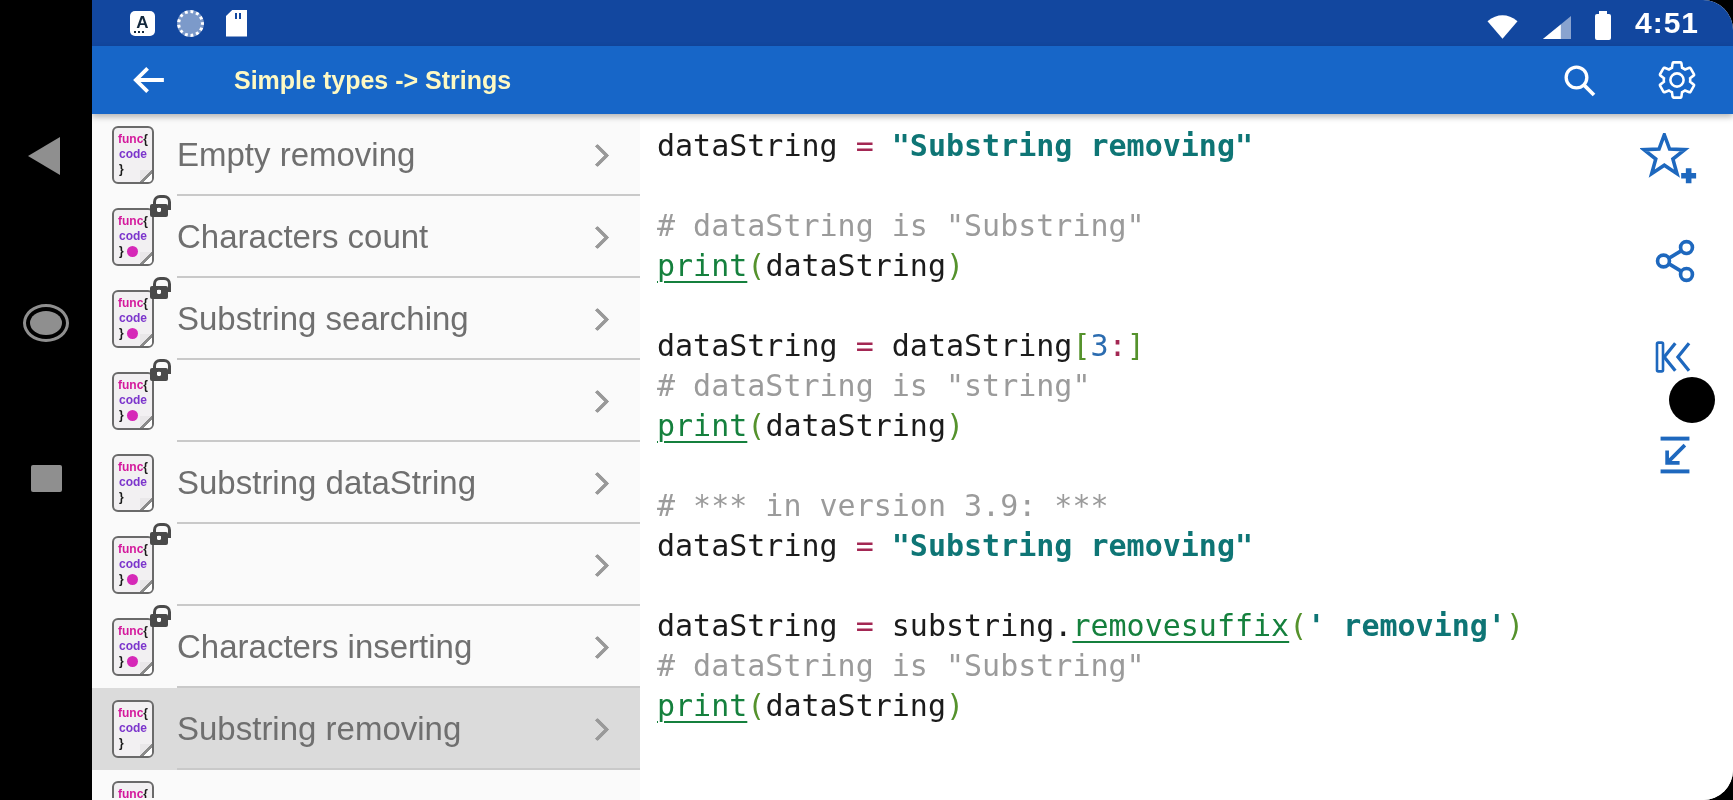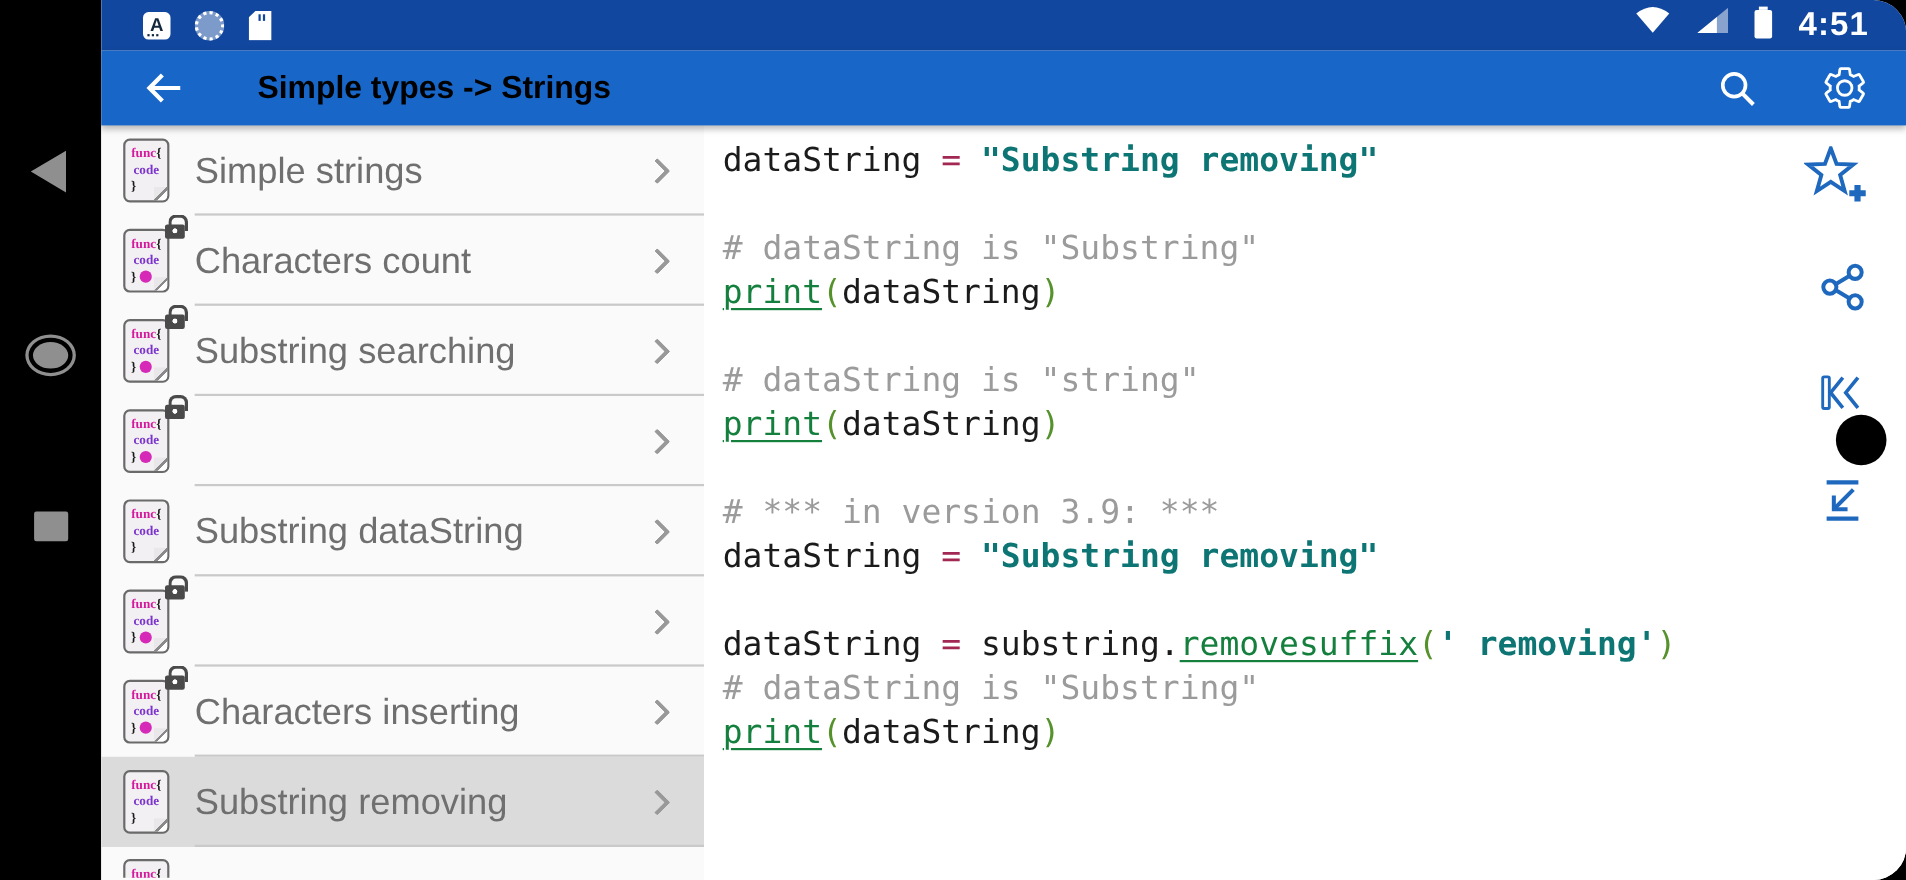--- a/index.html
+++ b/index.html
@@ -20,56 +20,56 @@
               background:#8f8f8f; border-radius:2px; cursor:pointer; }
 
   
   .screen { position:absolute; left:92px; top:0; width:1641px; height:800px;
             background:#fff; border-radius:0 30px 30px 0; overflow:hidden;
             display:flex; flex-direction:column; }
 
   
   .statusbar { height:46px; background:#12479F; flex:none; display:flex;
                align-items:center; padding:0 34px 0 38px; gap:22px; }
-  .sb-right { margin-left:auto; display:flex; align-items:flex-start; gap:24px; }
+  .sb-right { margin-left:auto; display:flex; align-items:flex-end; gap:24px; }
   .a-badge { width:25px; height:25px; background:#fff; border-radius:5px; position:relative;
              color:#13283C; font-weight:bold; font-size:17px; line-height:24px; text-align:center; }
   .a-badge::after { content:''; position:absolute; left:4px; bottom:3px; width:2px; height:2px;
              background:#13283C; box-shadow:4px 0 #13283C, 8px 0 #13283C; }
   .load-circle { width:27px; height:27px; border-radius:50%; border:3px dotted #fff;
              background:rgba(255,255,255,.45); }
   .sd-card { width:21px; height:27px; background:#fff;
              clip-path:polygon(32% 0, 100% 0, 100% 100%, 0 100%, 0 24%); position:relative; }
   .sd-card::after { content:''; position:absolute; top:3px; left:9px; width:2px; height:6px;
              background:#12479F; box-shadow:4px 0 #12479F; }
   .battery { width:16px; height:26px; background:#fff; border-radius:2px; position:relative; margin-top:3px; }
   .battery::before { content:''; position:absolute; top:-3px; left:4px; width:8px; height:3px; background:#fff; }
   .sb-time { color:#fff; font-weight:bold; font-size:30px; letter-spacing:1px; }
 
   
   .appbar { height:68px; background:#1766C8; flex:none; display:flex; align-items:center;
             padding:0 34px 0 36px; box-shadow:0 3px 6px rgba(0,0,0,.28); position:relative; z-index:5; }
-  .ab-title { color:#000000; font-weight:bold; font-size:29px; margin-left:64px; white-space:nowrap; }
+  .ab-title { color:#fef9c3; font-weight:bold; font-size:25px; margin-left:64px; white-space:nowrap; }
   .ab-back, .ab-search, .ab-gear { cursor:pointer; display:flex; }
   .ab-search { margin-left:auto; }
   .ab-gear { margin-left:56px; }
 
   
   .content { flex:1; display:flex; min-height:0; position:relative; }
 
   
   .sidebar { width:548px; flex:none; background:#FAFAFA; overflow:hidden; }
   .row { position:relative; height:82px; display:flex; align-items:center; cursor:pointer; }
   .row.sel { background:#DBDBDB; }
   .row.partial { height:28px; overflow:hidden; align-items:flex-start; }
   .row.partial .pgwrap { margin-top:11px; }
   .rowdiv { position:absolute; left:85px; right:0; bottom:0; height:2px; background:#C9C9C9; }
   .pgwrap { position:relative; margin-left:20px; width:46px; height:58px; flex:none; }
   .pg { width:42px; height:58px; background:#F2F0F2; border:2px solid #6A6A6A; border-radius:6px;
-        position:relative; font-family:Liberation Serif, serif; font-weight:bold;
+        position:relative; font-family:Liberation Sans, sans-serif; font-weight:bold;
         font-size:12px; line-height:15px; padding-top:4px; overflow:hidden; }
   .pg::after { content:''; position:absolute; right:-2px; bottom:-2px; width:14px; height:14px;
         background:linear-gradient(135deg,#e9e7e9 0 42%,#8a8a8a 42% 54%,#fff 54% 100%); }
   .pg .l1 { text-align:center; }
   .pg .l2 { text-align:center; color:#7C35CC; }
   .pg .l3 { padding-left:5px; display:flex; align-items:center; gap:3px; }
   .pg .fx { color:#D4199C; }
   .pg .bk { color:#1a1a1a; }
   .dotm { width:11px; height:11px; border-radius:50%; background:#D629B8; display:inline-block; }
   .lock { position:absolute; top:-13px; right:-10px; width:18px; height:22px; }
@@ -162,21 +162,21 @@
           <div class="row">
             <div class="pgwrap">
               <div class="pg">
                 <div class="l1"><span class="fx">func</span><span class="bk">{</span></div>
                 <div class="l2">code</div>
                 <div class="l3">
                   <span class="bk">}</span>
                 </div>
               </div>
             </div>
-            <div class="lbl">Simple strings</div>
+            <div class="lbl">Empty removing</div>
             <div class="chev"></div>
             <div class="rowdiv"></div>
           </div>
           <div class="row">
             <div class="pgwrap">
               <div class="pg">
                 <div class="l1"><span class="fx">func</span><span class="bk">{</span></div>
                 <div class="l2">code</div>
                 <div class="l3">
                   <span class="bk">}</span>
@@ -287,20 +287,21 @@
             </div>
           </div>
         </div>
       <div class="codepanel">
         <div class="code" id="code">
             <div class="cl"><span class="tk-n">dataString </span><span class="tk-o">= </span><span class="tk-s">"Substring removing"</span></div>
             <div class="cl">&nbsp;</div>
             <div class="cl"><span class="tk-c"># dataString is "Substring"</span></div>
             <div class="cl"><span class="tk-f">print</span><span class="tk-b">(</span><span class="tk-n">dataString</span><span class="tk-b">)</span></div>
             <div class="cl">&nbsp;</div>
+            <div class="cl"><span class="tk-n">dataString </span><span class="tk-o">= </span><span class="tk-n">dataString</span><span class="tk-b">[</span><span class="tk-num">3</span><span class="tk-o">:</span><span class="tk-b">]</span></div>
             <div class="cl"><span class="tk-c"># dataString is "string"</span></div>
             <div class="cl"><span class="tk-f">print</span><span class="tk-b">(</span><span class="tk-n">dataString</span><span class="tk-b">)</span></div>
             <div class="cl">&nbsp;</div>
             <div class="cl"><span class="tk-c"># *** in version 3.9: ***</span></div>
             <div class="cl"><span class="tk-n">dataString </span><span class="tk-o">= </span><span class="tk-s">"Substring removing"</span></div>
             <div class="cl">&nbsp;</div>
             <div class="cl"><span class="tk-n">dataString </span><span class="tk-o">= </span><span class="tk-n">substring.</span><span class="tk-f">removesuffix</span><span class="tk-b">(</span><span class="tk-s">' removing'</span><span class="tk-b">)</span></div>
             <div class="cl"><span class="tk-c"># dataString is "Substring"</span></div>
             <div class="cl"><span class="tk-f">print</span><span class="tk-b">(</span><span class="tk-n">dataString</span><span class="tk-b">)</span></div>
           </div>

